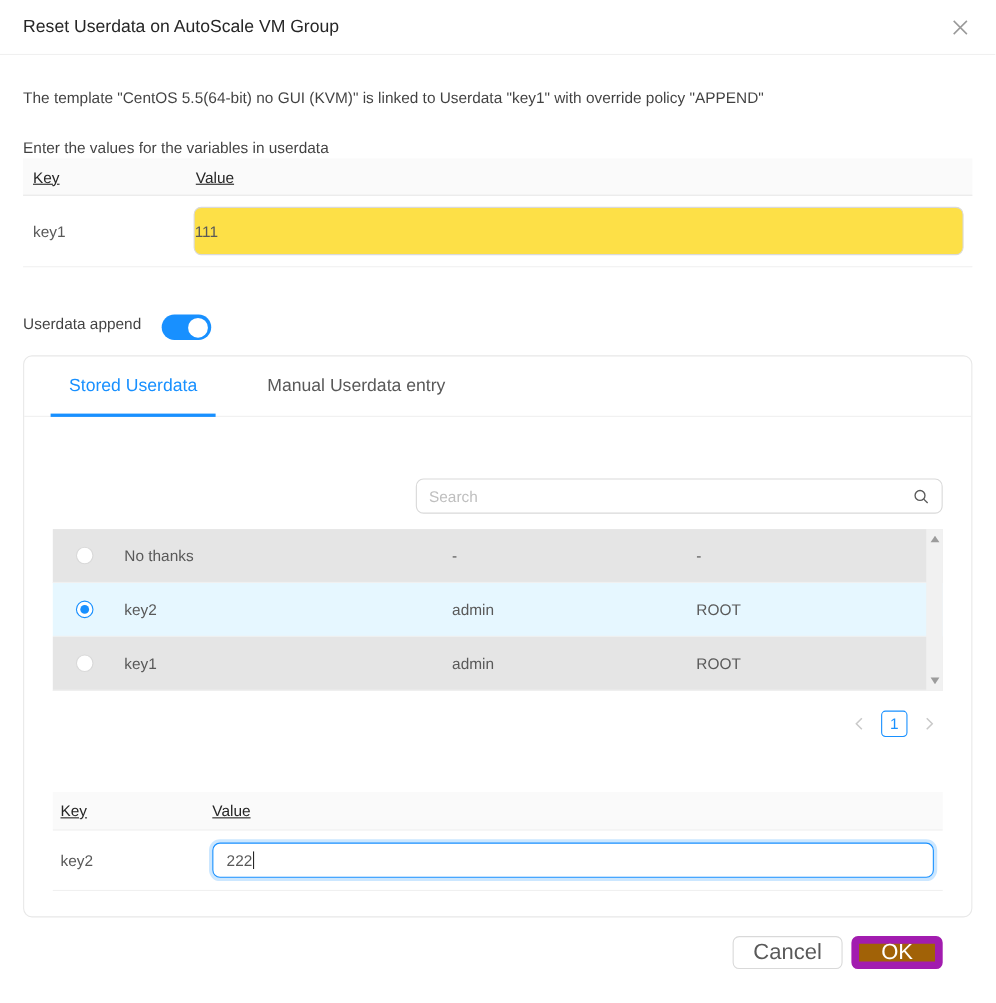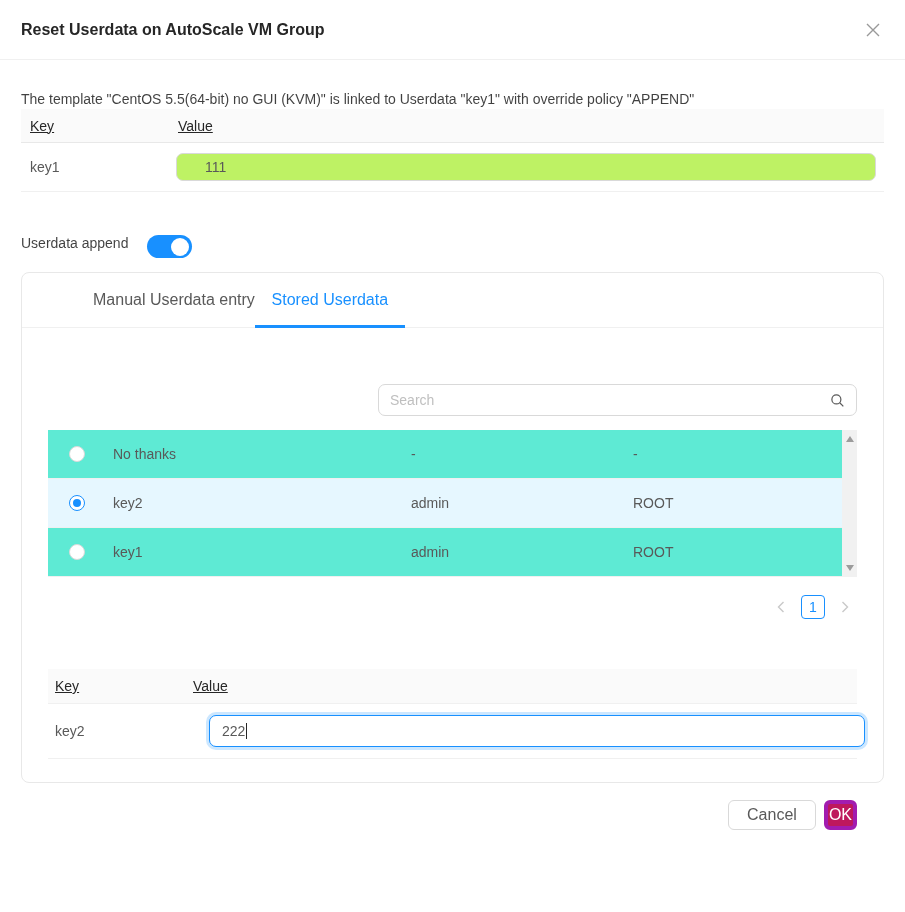--- a/index.html
+++ b/index.html
@@ -1,40 +1,40 @@
 <!DOCTYPE html>
 <html><head>
 <meta charset="utf-8">
 <style>
   * { margin: 0; padding: 0; box-sizing: border-box; }
   html, body { width: 905px; height: 912px; background: #fff; overflow: hidden; }
   body { font-family: "Liberation Sans", sans-serif; font-size: 14px; color: #595959; }
 
   
-  .modal-header { height: 60px; display: flex; align-items: center; justify-content: space-between;
-                  padding: 0 21px; border-bottom: 1px solid #f0f0f0; font-weight: bold; }
+  .modal-header { height: 50px; display: flex; align-items: center; justify-content: space-between;
+                  padding: 0 21px; border-bottom: 1px solid #f0f0f0; }
   .modal-title { font-size: 16px; color: #262626; }
   .close-btn { width: 22px; height: 22px; display: flex; align-items: center; justify-content: center;
                color: #999; font-size: 17px; cursor: pointer; line-height: 1; }
 
   .content { padding: 0 21px; }
 
   .description { margin-top: 29px; color: rgba(0,0,0,0.75); line-height: 20px; }
   .section-label { margin-top: 25px; color: rgba(0,0,0,0.75); line-height: 20px; }
 
   
   .kv-table { border-bottom: 1px solid #f0f0f0; }
   .kv-head { display: grid; grid-template-columns: 155px 1fr; height: 34px; align-items: center;
              background: #fafafa; border-bottom: 1px solid #e8e8e8; color: #262626; }
   .kv-head .c-key { padding-left: 9px; text-decoration: underline; }
   .kv-head .c-val { padding-left: 2px; text-decoration: underline; }
   .kv-row { display: grid; grid-template-columns: 155px 1fr; align-items: center; padding: 10px 0; }
   .kv-row .c-key { padding-left: 9px; color: #595959; }
-  .text-input { width: calc(100% - 8px); height: 28px; border: 1px solid #d9d9d9; border-radius: 7px;
-                padding: 0 28px; font-family: inherit; font-size: 14px; color: #595959; outline: none; background: #bef264; }
+  .text-input { width: calc(100% - 8px); height: 44px; border: 1px solid #d9d9d9; border-radius: 7px;
+                padding: 0 0; font-family: inherit; font-size: 14px; color: #595959; outline: none; background: #fde047; }
   .text-input::placeholder { color: #bfbfbf; }
 
   
   .toggle-row { margin-top: 43px; display: flex; }
   .toggle-label { color: rgba(0,0,0,0.75); }
   .switch { margin-left: 19px; width: 45px; height: 23px; border-radius: 12px; background: #1890ff;
             position: relative; cursor: pointer; }
   .switch .knob { position: absolute; top: 2.5px; right: 3px; width: 18px; height: 18px; border-radius: 50%;
                   background: #fff; }
 
@@ -57,21 +57,21 @@
   .search-box input::placeholder { color: #bfbfbf; }
   .search-icon { display: flex; color: #595959; }
 
   
   .data-table { margin-top: 14px; }
   .dt-head { display: grid; grid-template-columns: 65px 298px 222px 1fr; height: 35px; align-items: center;
              background: #fafafa; border-bottom: 1px solid #f0f0f0; color: #262626; }
   .dt-head .hcell { display: flex; align-items: center; gap: 7px; }
   .dt-body { position: relative; }
   .dt-row { display: grid; grid-template-columns: 65px 298px 222px 1fr; height: 49px; align-items: center;
-            border-bottom: 1px solid #f0f0f0; cursor: pointer; background: #5eead4; }
+            border-bottom: 1px solid #f0f0f0; cursor: pointer; background: #e5e5e5; }
   .dt-row.selected { background: #e6f7ff; }
   .radio-cell { padding-left: 21px; display: flex; }
   .radio { width: 16px; height: 16px; border-radius: 50%; border: 1px solid #d9d9d9; background: #fff; position: relative; }
   .radio.checked { border: 1.5px solid #1890ff; }
   .radio.checked::after { content: ""; position: absolute; top: 50%; left: 50%; width: 8px; height: 8px;
                           margin: -4px 0 0 -4px; border-radius: 50%; background: #1890ff; }
 
   
   .vscroll { position: absolute; top: 0; right: 0; bottom: 0; width: 15px; background: #f1f1f1;
              display: flex; flex-direction: column; justify-content: space-between; align-items: center;
@@ -88,51 +88,52 @@
   .page-num { width: 24px; height: 24px; border: 1px solid #1890ff; border-radius: 4px; color: #1890ff;
               display: flex; align-items: center; justify-content: center; background: #fff; cursor: pointer; }
 
   
   .kv2 { margin-top: 50px; border-bottom: 1px solid #f0f0f0; }
   .kv2 .kv-head { grid-template-columns: 138px 1fr; height: 35px; border-bottom: 1px solid #f0f0f0; }
   .kv2 .kv-head .c-key { padding-left: 7px; }
   .kv2 .kv-head .c-val { padding-left: 7px; }
   .kv2 .kv-row { grid-template-columns: 138px 1fr; padding: 11px 0; }
   .kv2 .kv-row .c-key { padding-left: 7px; }
-  .fake-input { margin-left: 23px; width: calc(100% - 15px); height: 32px; border: 1px solid #1890ff;
+  .fake-input { margin-left: 7px; width: calc(100% - 15px); height: 32px; border: 1px solid #1890ff;
                 border-radius: 7px; box-shadow: 0 0 0 3px rgba(24,144,255,0.22);
                 display: flex; align-items: center; padding: 0 12px; color: #595959; background: #fff; }
   .caret { width: 1px; height: 16px; background: #262626; margin-left: 1px; }
 
   
   .footer { margin-top: 17px; display: flex; justify-content: flex-end; align-items: center; gap: 8px;
             padding-right: 27px; }
-  .btn { height: 30px; border-radius: 6px; font-family: inherit; font-size: 16px; cursor: pointer;
+  .btn { height: 30px; border-radius: 6px; font-family: inherit; font-size: 20px; cursor: pointer;
          display: flex; align-items: center; justify-content: center; }
   .btn-cancel { padding: 0 18px; background: #fff; border: 1px solid #d9d9d9; color: #595959; }
-  .btn-ok { padding: 0 1px; background: #be185d; border: 4px solid #a21caf; color: #fff; }
+  .btn-ok { padding: 0 20px; background: #a16207; border: 7px solid #a21caf; color: #fff; }
 
   svg { display: block; }
 </style>
 </head>
 <body>
 
 <div class="modal-header">
   <div class="modal-title">Reset Userdata on AutoScale VM Group</div>
   <div class="close-btn">
     <svg width="14" height="14" viewBox="0 0 14 14">
         <path d="M1 1 L13 13 M13 1 L1 13" stroke="#999" stroke-width="1.4" fill="none"></path>
       </svg>
   </div>
 </div>
 
 <div class="content">
 
   <div class="description">The template "CentOS 5.5(64-bit) no GUI (KVM)" is linked to Userdata "key1" with override policy "APPEND"</div>
 
+  <div class="section-label">Enter the values for the variables in userdata</div>
 
   <div class="kv-table">
     <div class="kv-head">
       <div class="c-key">Key</div>
       <div class="c-val">Value</div>
     </div>
     <div class="kv-row">
       <div class="c-key">key1</div>
       <div class="c-val">
         <input class="text-input" type="text" value="111" style="">
@@ -143,26 +144,26 @@
   <div class="toggle-row">
     <span class="toggle-label">Userdata append</span>
     <div class="switch">
       <div class="knob"></div>
     </div>
   </div>
 
   <div class="card">
 
     <div class="tabbar">
-      <div class="tab tab-inactive">
-        <span>Manual Userdata entry</span>
-      </div>
       <div class="tab tab-active">
         <span>Stored Userdata</span>
         <div class="ink"></div>
+      </div>
+      <div class="tab tab-inactive">
+        <span>Manual Userdata entry</span>
       </div>
     </div>
 
     <div class="card-body">
 
       <div class="search-row">
         <div class="search-box">
           <input type="text" placeholder="Search" style="">
           <span class="search-icon">
             <svg width="15" height="15" viewBox="0 0 16 16">

